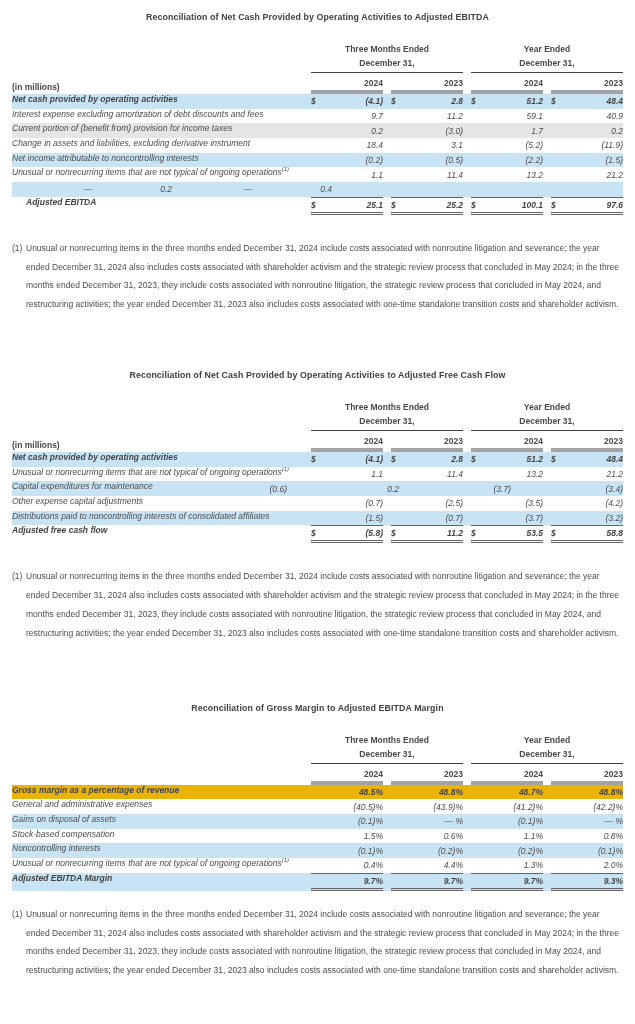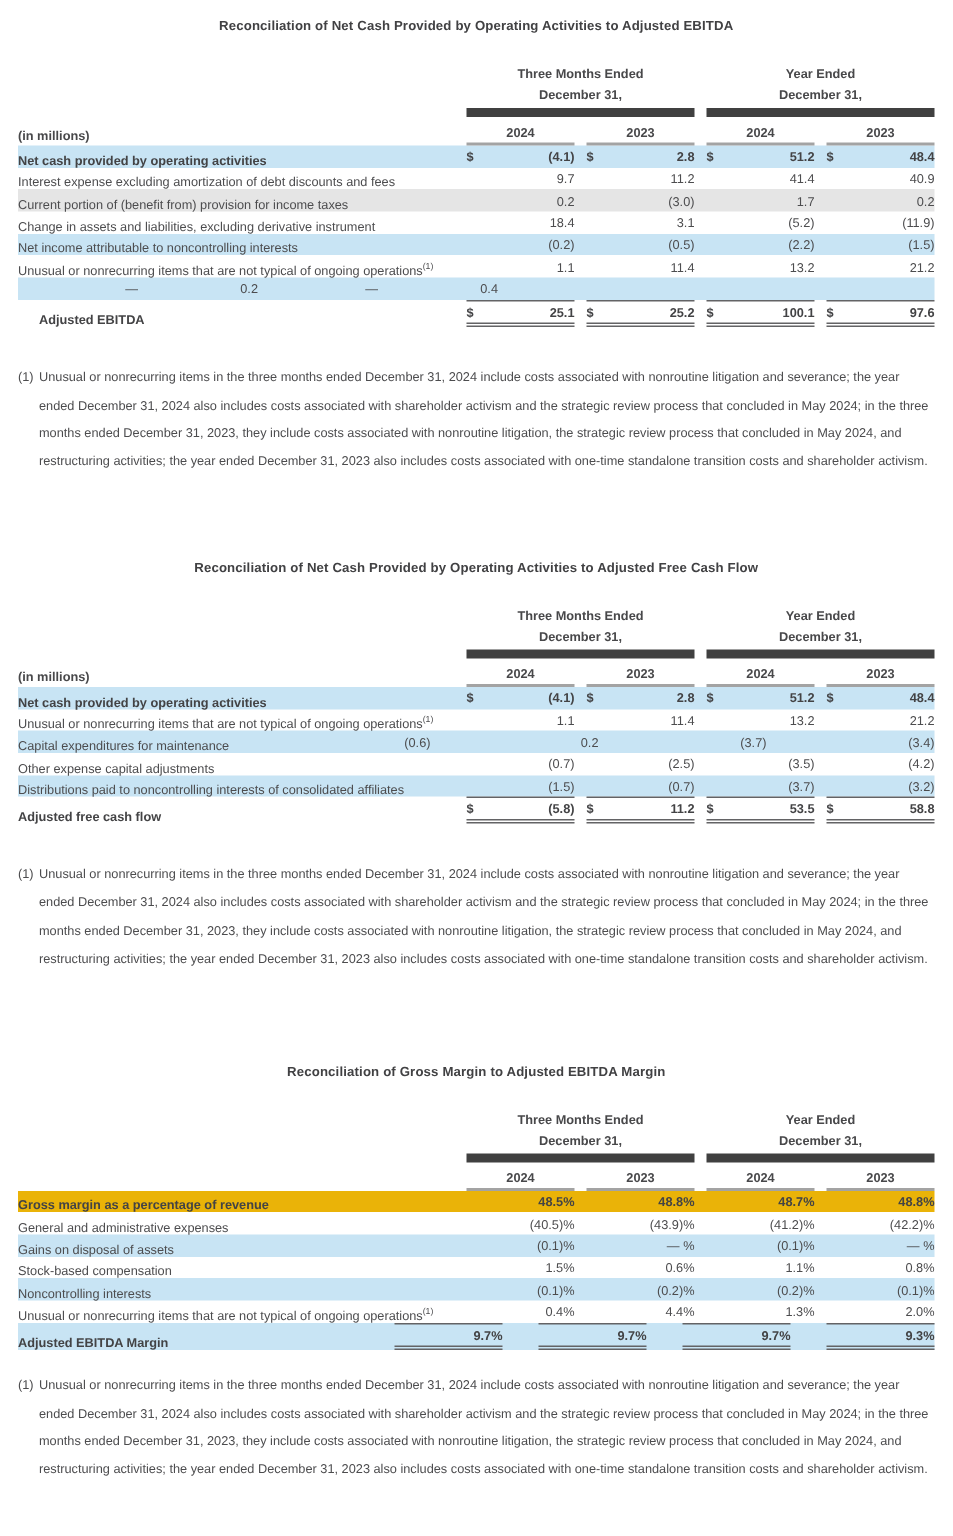--- a/index.html
+++ b/index.html
@@ -15,25 +15,25 @@
   .report.s2{margin-top:56px;}
   .report.s3{margin-top:60px;}
   .title{
     font-size:8.8px;font-weight:700;text-align:center;color:#414143;
     margin:0 0 20px 0;letter-spacing:.1px;
   }
   .fin-table{font-size:8.5px;}
   .hrow{display:flex;font-weight:700;color:#48484a;}
   .hspacer{flex:1;}
   .span2{width:152px;margin-left:8px;text-align:center;height:15px;line-height:15px;}
-  .hrowB .span2{height:15px;line-height:13px;border-bottom:6px solid #404040;}
+  .hrowB .span2{height:15px;line-height:13px;border-bottom:1px solid #404040;}
   .hrowC{display:flex;align-items:flex-end;margin-top:3px;font-weight:700;color:#48484a;}
   .inmillions{flex:1;padding-bottom:2px;}
-  .ycell{width:72px;margin-left:8px;text-align:center;padding:2px 0;border-bottom:2px solid #a3a3a3;}
-  .trow{display:flex;align-items:flex-end;min-height:14.7px;}
+  .ycell{width:72px;margin-left:8px;text-align:right;padding:2px 0;border-bottom:4px solid #a3a3a3;}
+  .trow{display:flex;align-items:flex-start;min-height:14.7px;font-style:italic;}
   .trow .lbl{flex:1;}
   .lbl.indent{padding-left:14px;}
   .trow.bold{font-weight:700;color:#434345;}
   .grp{width:72px;margin-left:8px;display:flex;justify-content:space-between;align-items:center;align-self:stretch;}
   .grp .val{text-align:right;}
   .trow.total{min-height:18px;}
   .trow.total .grp{border-top:1px solid #636365;border-bottom:3px double #636365;}
   sup{font-size:5.8px;vertical-align:super;line-height:0;}
   .footnote{display:flex;font-size:8.5px;line-height:18.8px;margin:24px 0 0 0;color:#4c4c4e;}
   .footnote.tight{margin-top:14px;}
@@ -89,21 +89,21 @@
           <div class="grp">
             <div class="dollar"></div>
             <div class="val">9.7</div>
           </div>
           <div class="grp">
             <div class="dollar"></div>
             <div class="val">11.2</div>
           </div>
           <div class="grp">
             <div class="dollar"></div>
-            <div class="val">41.4</div>
+            <div class="val">59.1</div>
           </div>
           <div class="grp">
             <div class="dollar"></div>
             <div class="val">40.9</div>
           </div>
         </div>
         <div class="trow" style="background: #e5e5e5;">
           <div class="lbl">Current portion of (benefit from) provision for income taxes</div>
           <div class="grp">
             <div class="dollar"></div>
@@ -491,21 +491,21 @@
           </div>
           <div class="grp">
             <div class="dollar"></div>
             <div class="val">1.3%</div>
           </div>
           <div class="grp">
             <div class="dollar"></div>
             <div class="val">2.0%</div>
           </div>
         </div>
-        <div class="trow bold total" style="background: rgb(200, 228, 244); gap: 16px;">
+        <div class="trow bold total" style="background: rgb(200, 228, 244);">
           <div class="lbl">Adjusted EBITDA Margin</div>
           <div class="grp">
             <div class="dollar"></div>
             <div class="val">9.7%</div>
           </div>
           <div class="grp">
             <div class="dollar"></div>
             <div class="val">9.7%</div>
           </div>
           <div class="grp">

